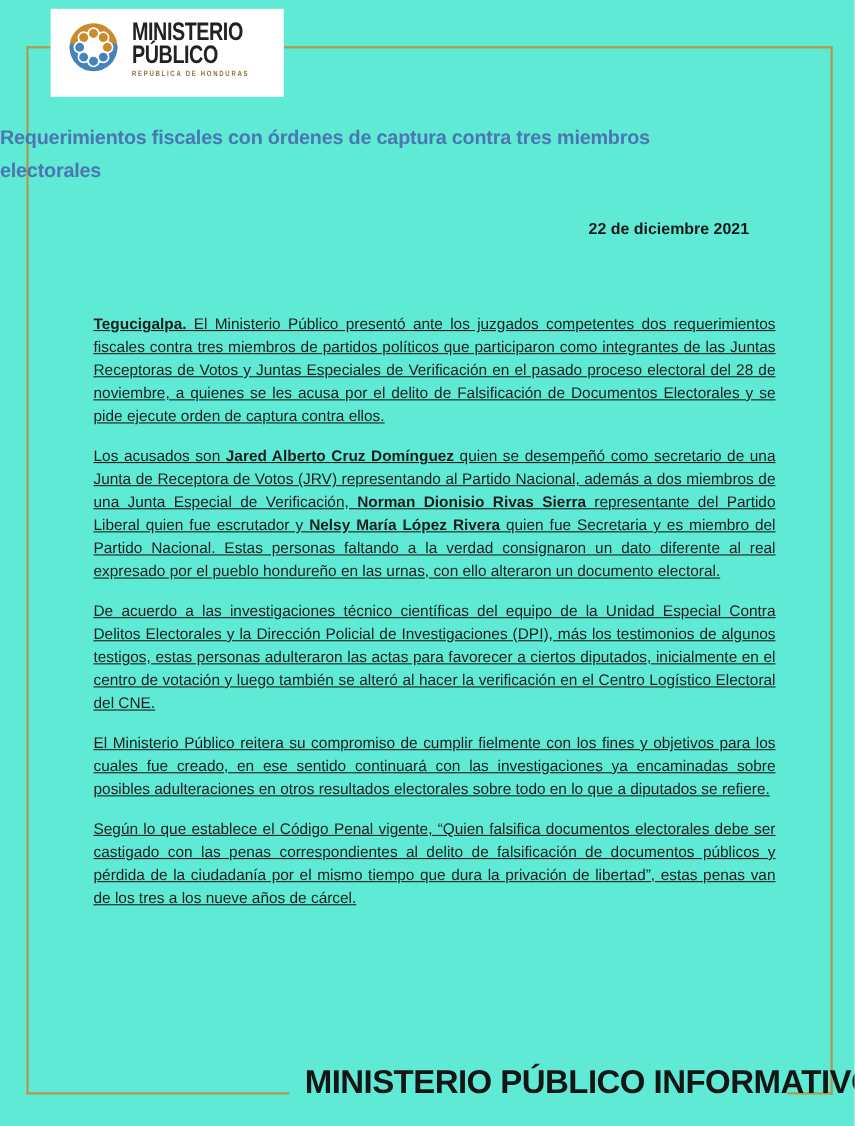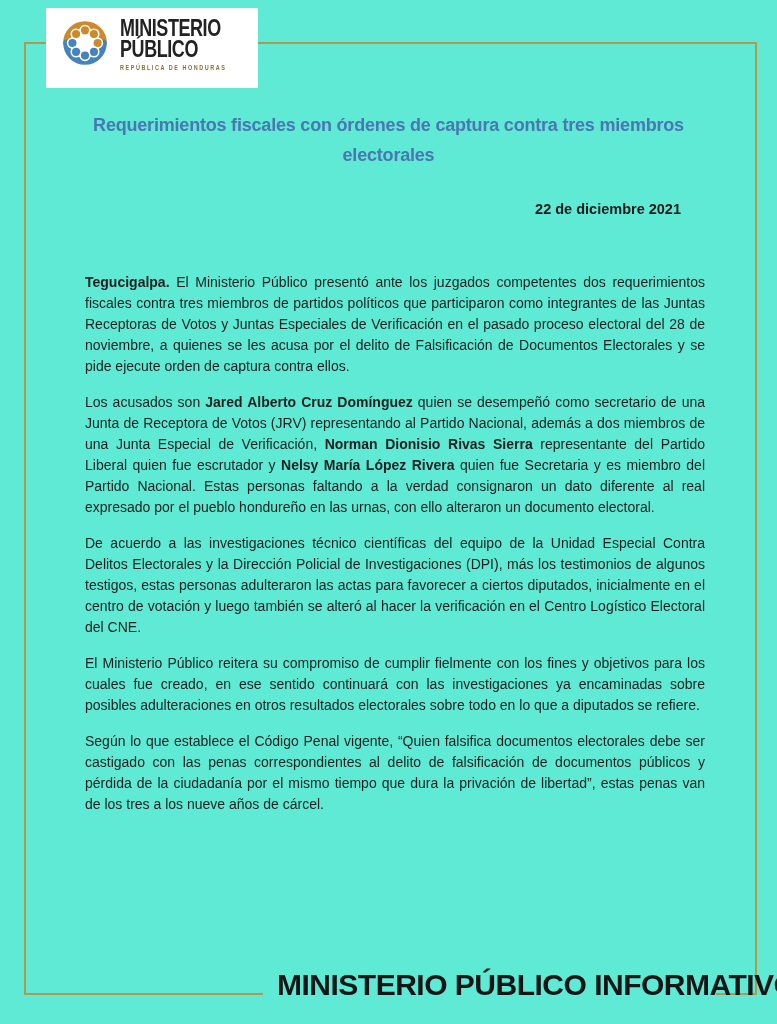--- a/index.html
+++ b/index.html
@@ -42,31 +42,31 @@
   .logo-title{
     font-weight:bold;font-size:23px;line-height:0.92;color:#222;
     letter-spacing:-0.5px;white-space:nowrap;
   }
   .logo-subtitle{
     margin-top:4px;font-weight:bold;font-size:7px;letter-spacing:2px;
     color:var(--subtitle-gold);white-space:nowrap;
   }
   
   .article-title{
-    position:absolute;left:0;right:0;top:110px;text-align:center;
+    position:absolute;left:0;right:0;top:110px;
     color:var(--title-blue);font-weight:bold;font-size:18px;
     line-height:30px;letter-spacing:-0.2px;
   }
   .title-line{display:block;white-space:nowrap}
   .article-date{
     position:absolute;right:96px;top:201px;
     font-weight:bold;font-size:14.5px;color:#1a1a1a;
   }
   .article-body{
-    position:absolute;left:85px;right:72px;top:272px;
+    position:absolute;left:85px;right:72px;top:284px;text-decoration:underline;
   }
   .body-par{
     font-size:14px;line-height:21px;text-align:justify;
     margin-bottom:15px;color:var(--text-color);
   }
   .body-par .b{font-weight:bold}
   
   .footer-banner{
     position:absolute;left:277px;top:968px;
     font-weight:bold;font-size:30px;letter-spacing:-0.5px;

